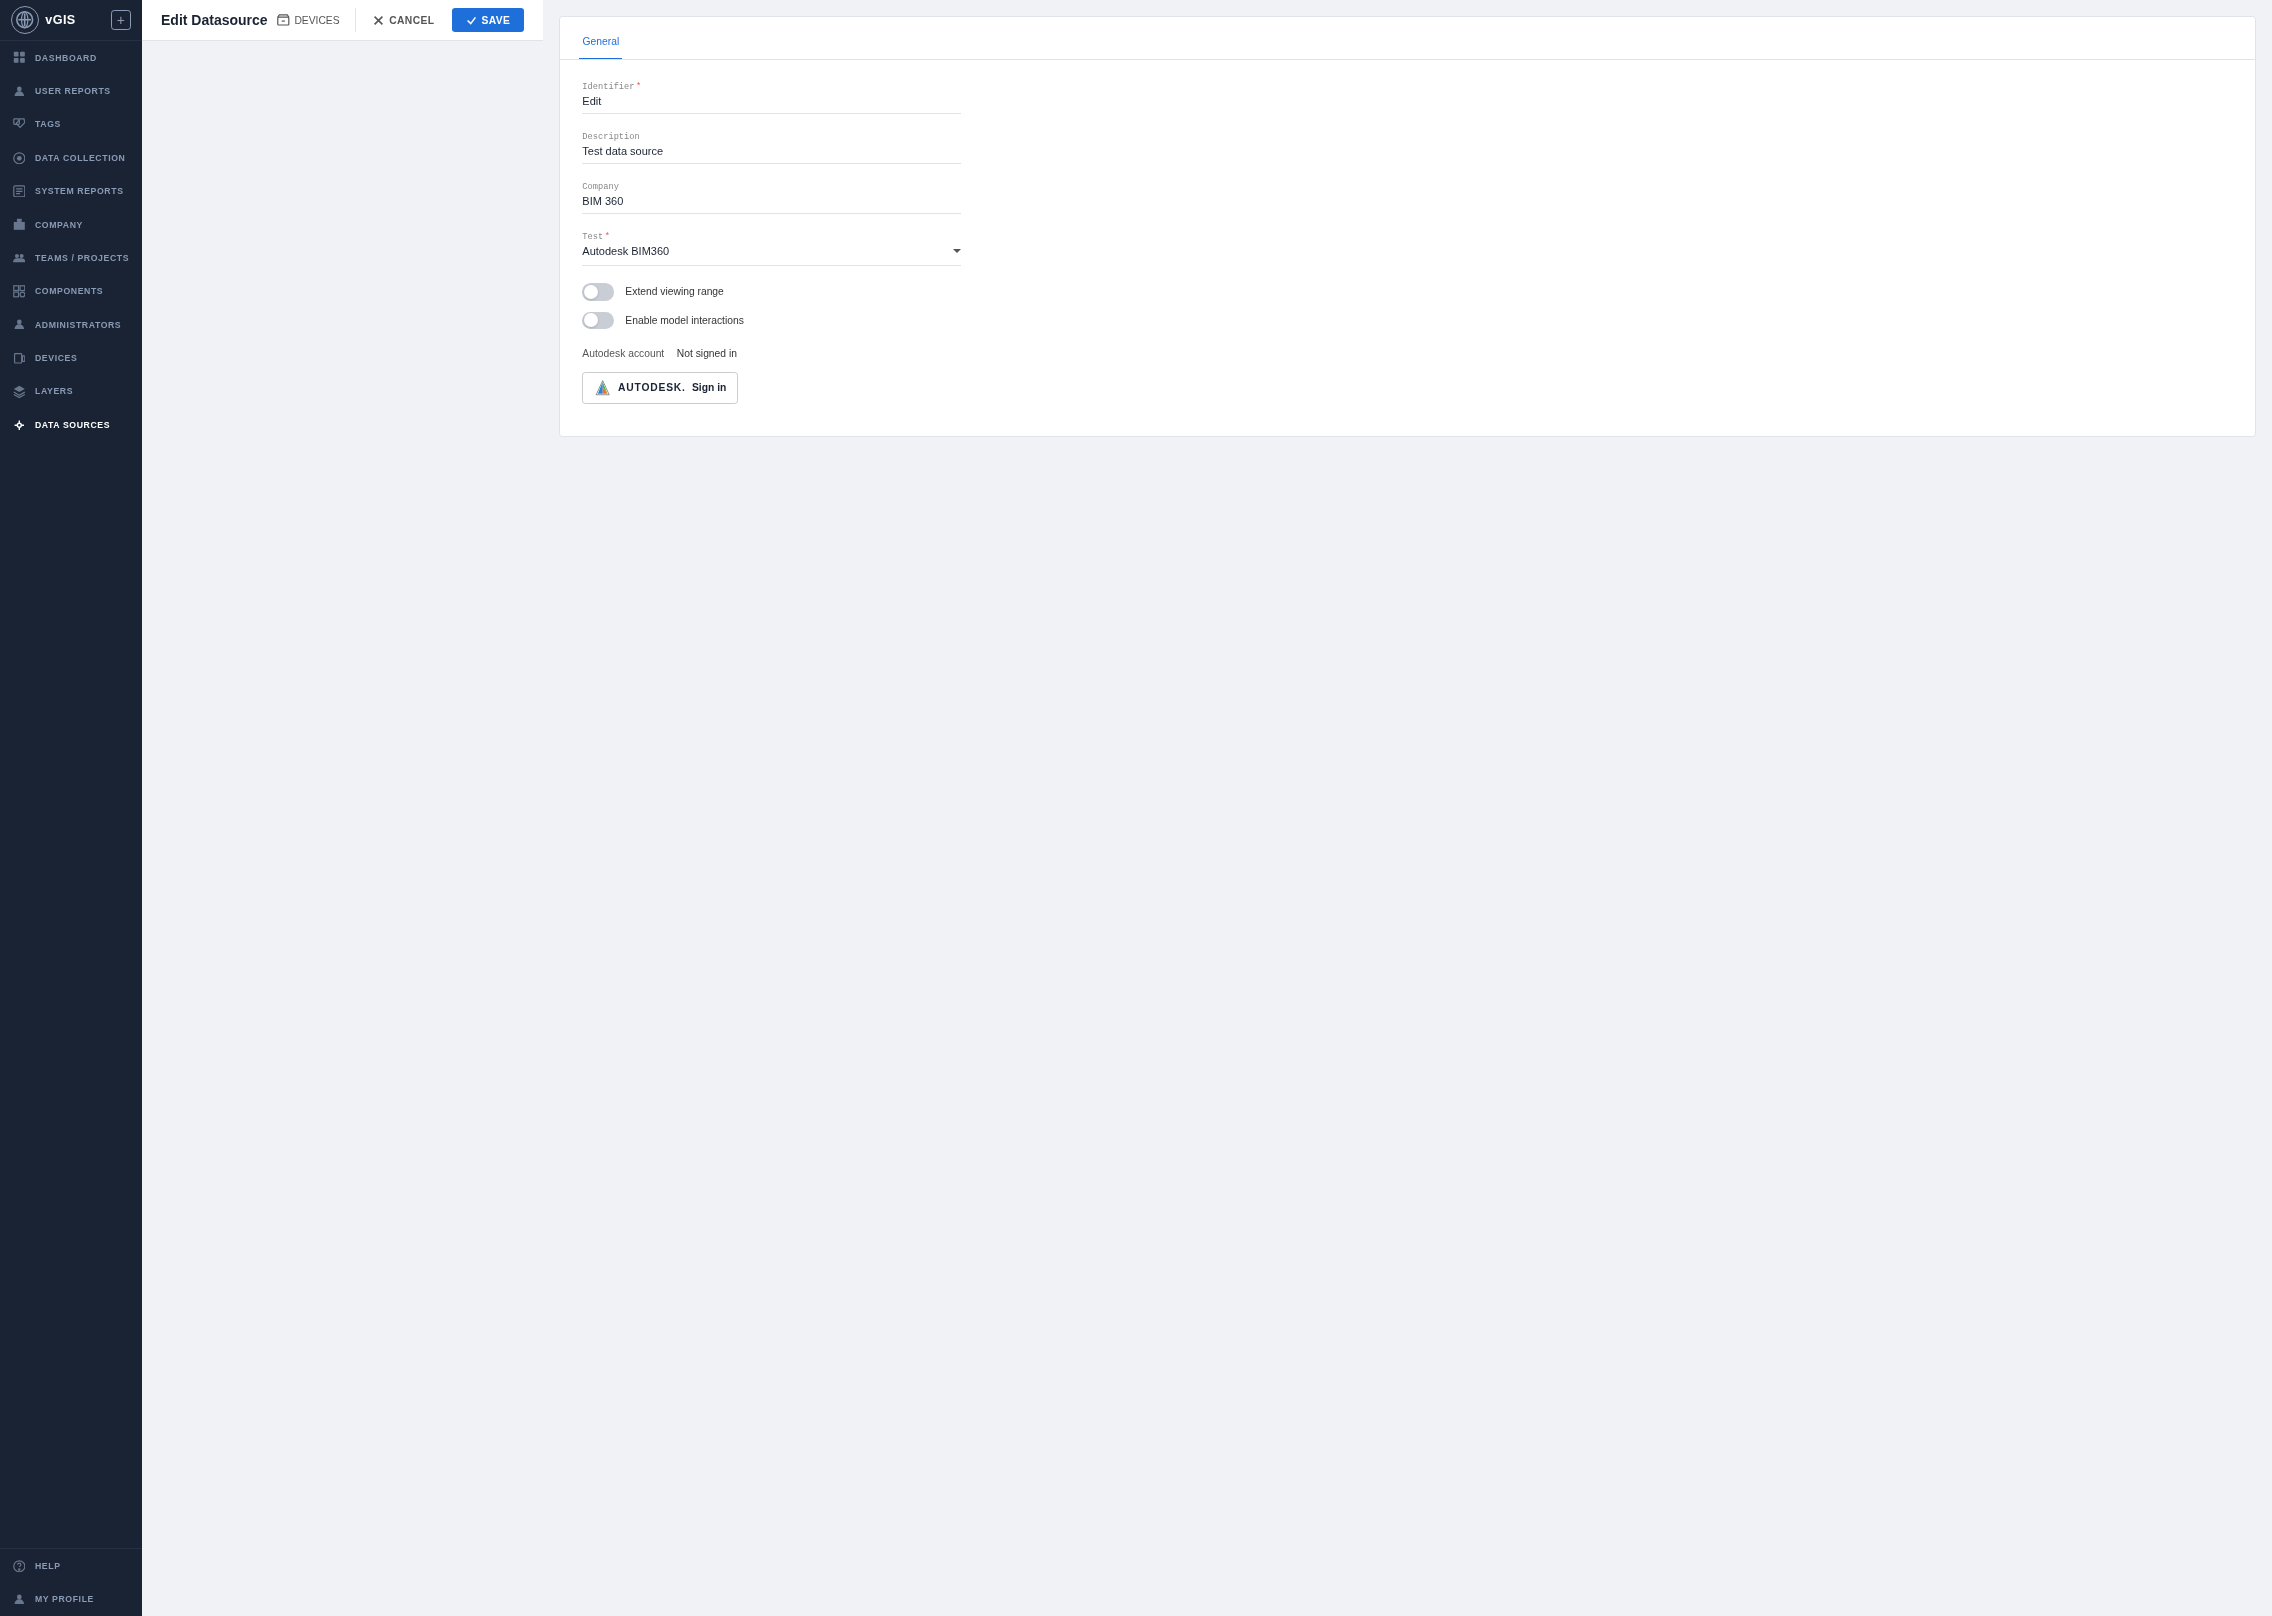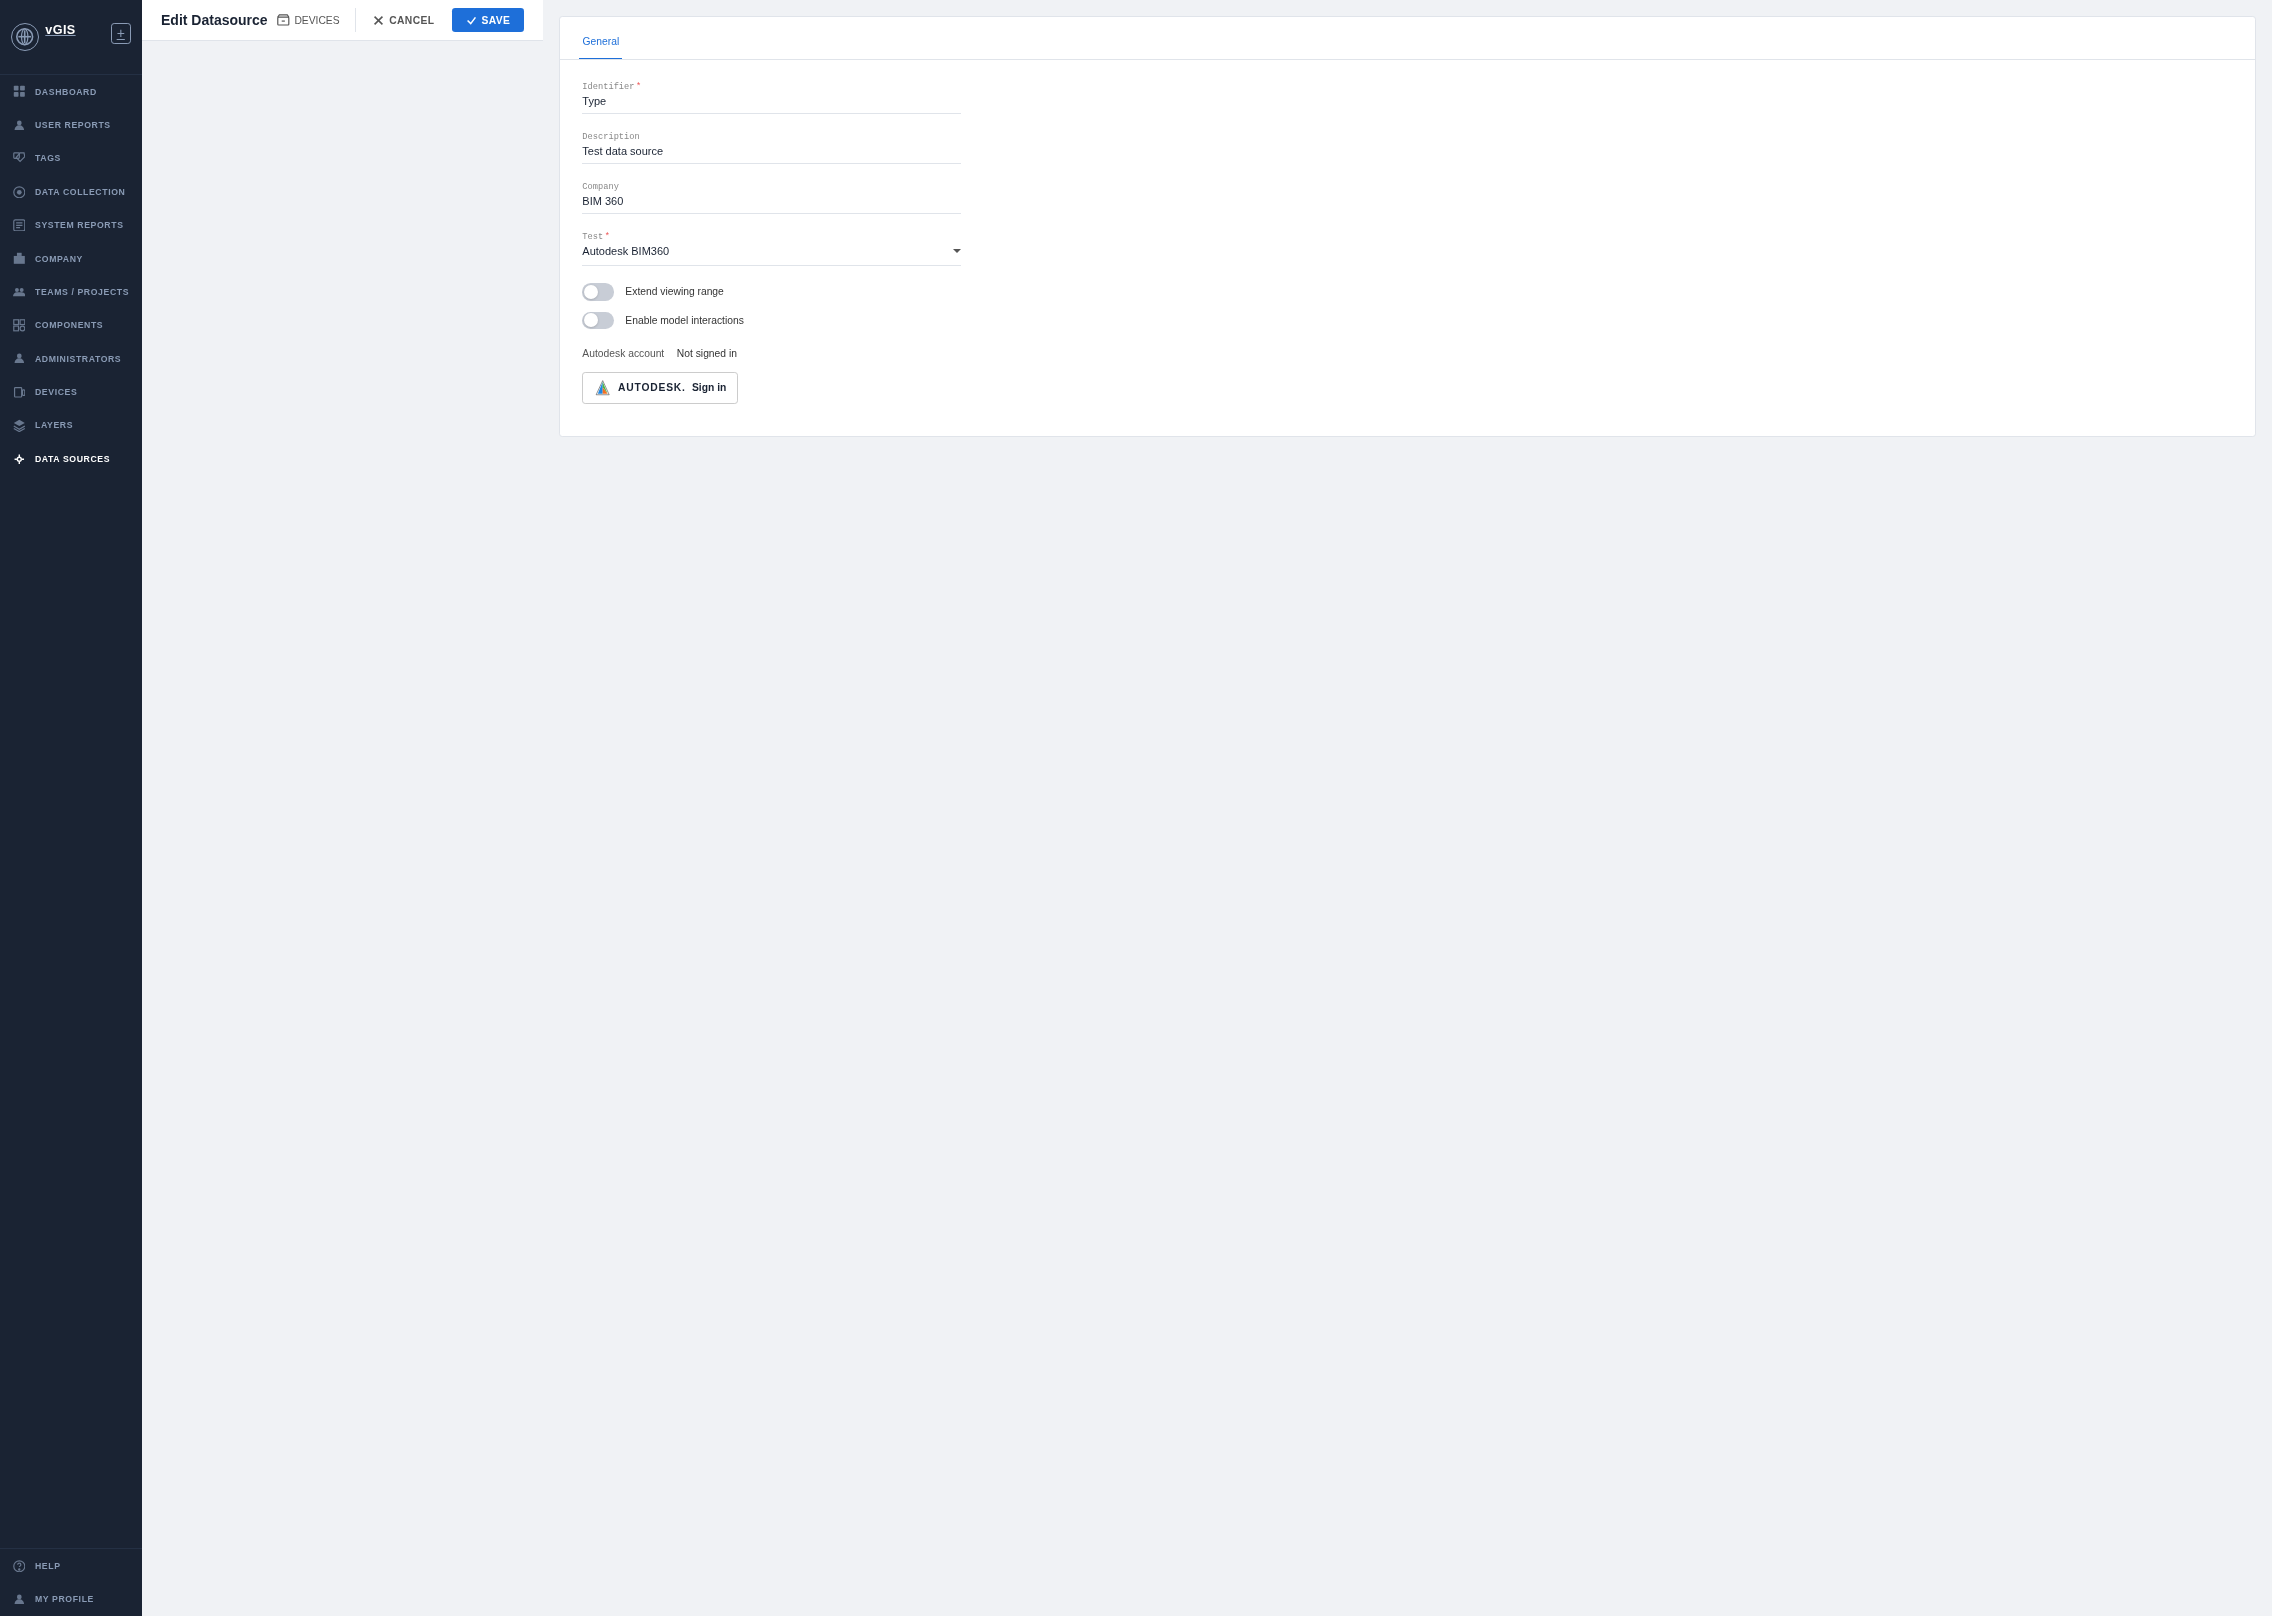--- a/index.html
+++ b/index.html
@@ -11,25 +11,24 @@
       min-width: 142px;
       background: #1a2333;
       color: #8a9bb5;
       display: flex;
       flex-direction: column;
       height: 100vh;
       overflow-y: auto;
     }
     .sidebar-header {
       display: flex;
-      align-items: flex-start;
-      padding: 23px 11px;
+      align-items: center;
+      padding: 2px 11px;
       border-bottom: 0.8px solid #243044;
       min-height: 41px;
-      text-decoration: underline;
     }
     .logo-mark {
       width: 28px;
       height: 28px;
       background: transparent;
       border-radius: 50%;
       border: 1.6px solid #8a9bb5;
       display: flex;
       align-items: center;
       justify-content: center;
@@ -501,21 +500,21 @@
           <span>General</span>
         </div>
       </div>
       <div class="card-body">
 
         
         <div class="form-group">
           <label class="form-label">
             <span>Identifier</span><span class="required">*</span>
           </label>
-          <div class="form-value">Type</div>
+          <div class="form-value">Edit</div>
         </div>
 
         
         <div class="form-group">
           <label class="form-label">Description</label>
           <div class="form-value">Test data source</div>
         </div>
 
         
         <div class="form-group">

